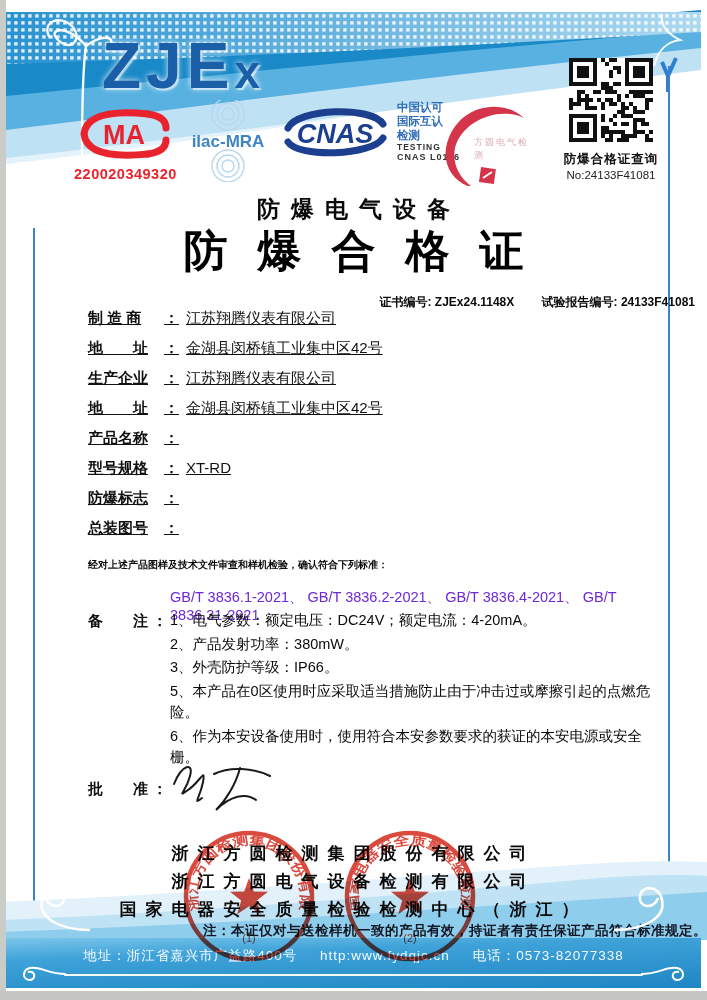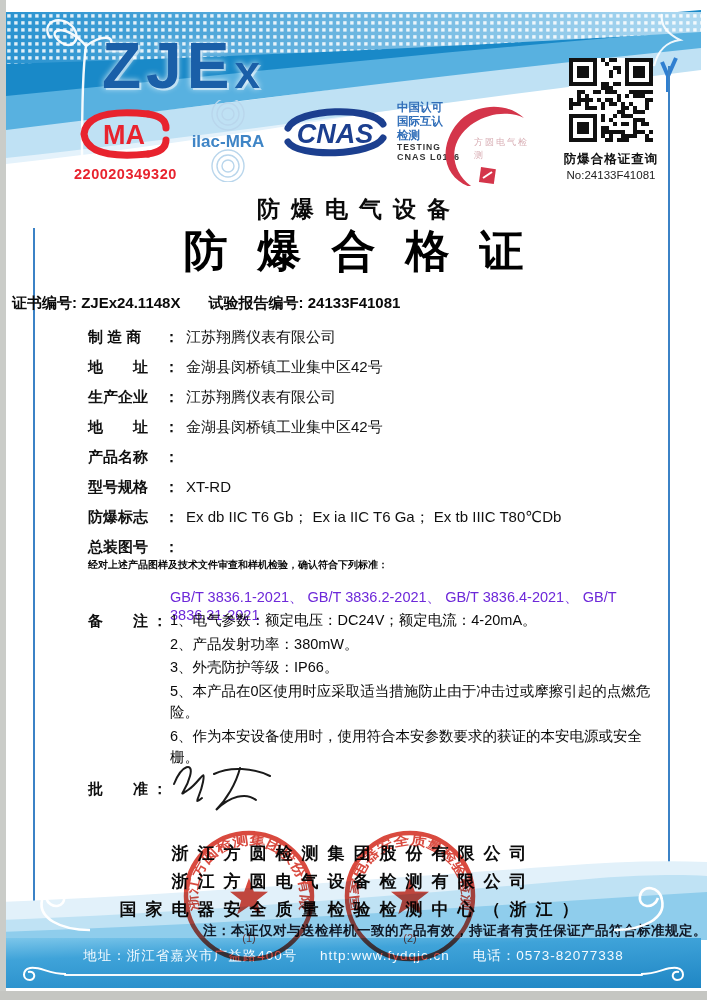--- a/index.html
+++ b/index.html
@@ -34,26 +34,26 @@
 
   .rule-v{position:absolute;width:2px;background:#3b82c6;}
   .rule-left{left:33px;top:228px;height:712px;}
   .rule-right{left:668px;top:66px;height:874px;}
 
   
   .subtitle{position:absolute;left:0;top:194px;width:100%;text-align:center;
             font-size:23px;font-weight:bold;letter-spacing:11px;text-indent:11px;color:#0a0a0a;}
   .main-title{position:absolute;left:0;top:222px;width:100%;text-align:center;
               font-size:44px;font-weight:bold;letter-spacing:30px;text-indent:30px;color:#000;}
-  .cert-line{position:absolute;left:0;top:294px;width:100%;text-align:left;
-             font-size:15px;font-weight:bold;color:#0a0a0a;}
+  .cert-line{position:absolute;left:0;top:294px;width:100%;text-align:right;
+             font-size:12px;font-weight:bold;color:#0a0a0a;}
   .cert-line span{margin:0 12px;}
 
   
-  .fields{position:absolute;left:88px;top:328px;width:572px;}
+  .fields{position:absolute;left:88px;top:309px;width:572px;text-decoration:underline;}
   .frow{display:flex;margin-bottom:13px;font-size:15px;line-height:17px;}
   .frow .lbl{width:76px;font-weight:bold;white-space:pre;flex:none;}
   .frow .colon{width:22px;font-weight:bold;flex:none;}
   .frow .val{flex:1;}
 
   .statement{position:absolute;left:88px;top:558px;width:560px;font-size:10px;font-weight:bold;color:#0a0a0a;}
   .standards{position:absolute;left:170px;top:588px;width:500px;font-size:14.5px;color:#6d28d9;}
 
   .remarks-label{position:absolute;left:88px;top:612px;font-size:15px;font-weight:bold;white-space:pre;}
   .remarks{position:absolute;left:170px;top:610px;width:496px;}
@@ -331,21 +331,20 @@
         <span class="colon">：</span>
       </div>
     <div class="frow">
         <span class="lbl">型号规格</span>
         <span class="colon">：</span>
         <span class="val">XT-RD</span>
       </div>
     <div class="frow">
         <span class="lbl">防爆标志</span>
         <span class="colon">：</span>
-        <span class="val">Ex db IIC T6 Gb； Ex ia IIC T6 Ga； Ex tb IIIC T80℃Db</span>
       </div>
     <div class="frow">
         <span class="lbl">总装图号</span>
         <span class="colon">：</span>
       </div>
   </div>
 
   <div class="statement">经对上述产品图样及技术文件审查和样机检验，确认符合下列标准：</div>
   <div class="standards">GB/T 3836.1-2021、 GB/T 3836.2-2021、 GB/T 3836.4-2021、 GB/T 3836.31-2021</div>
 

